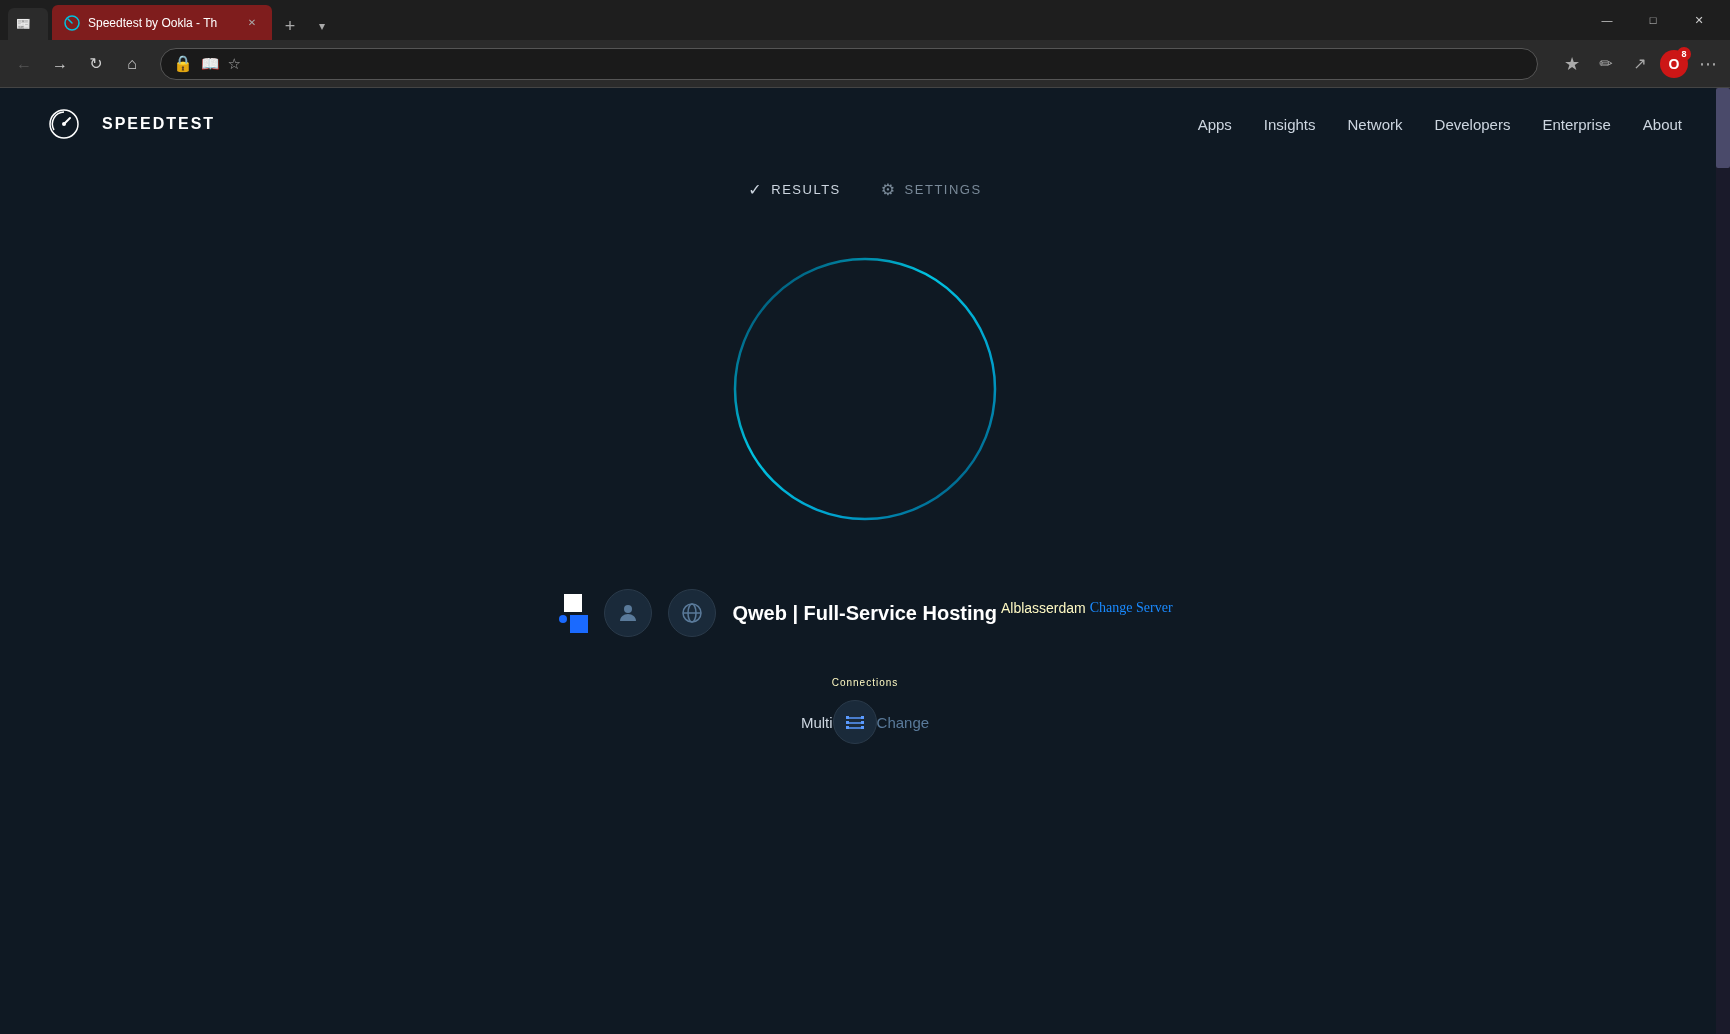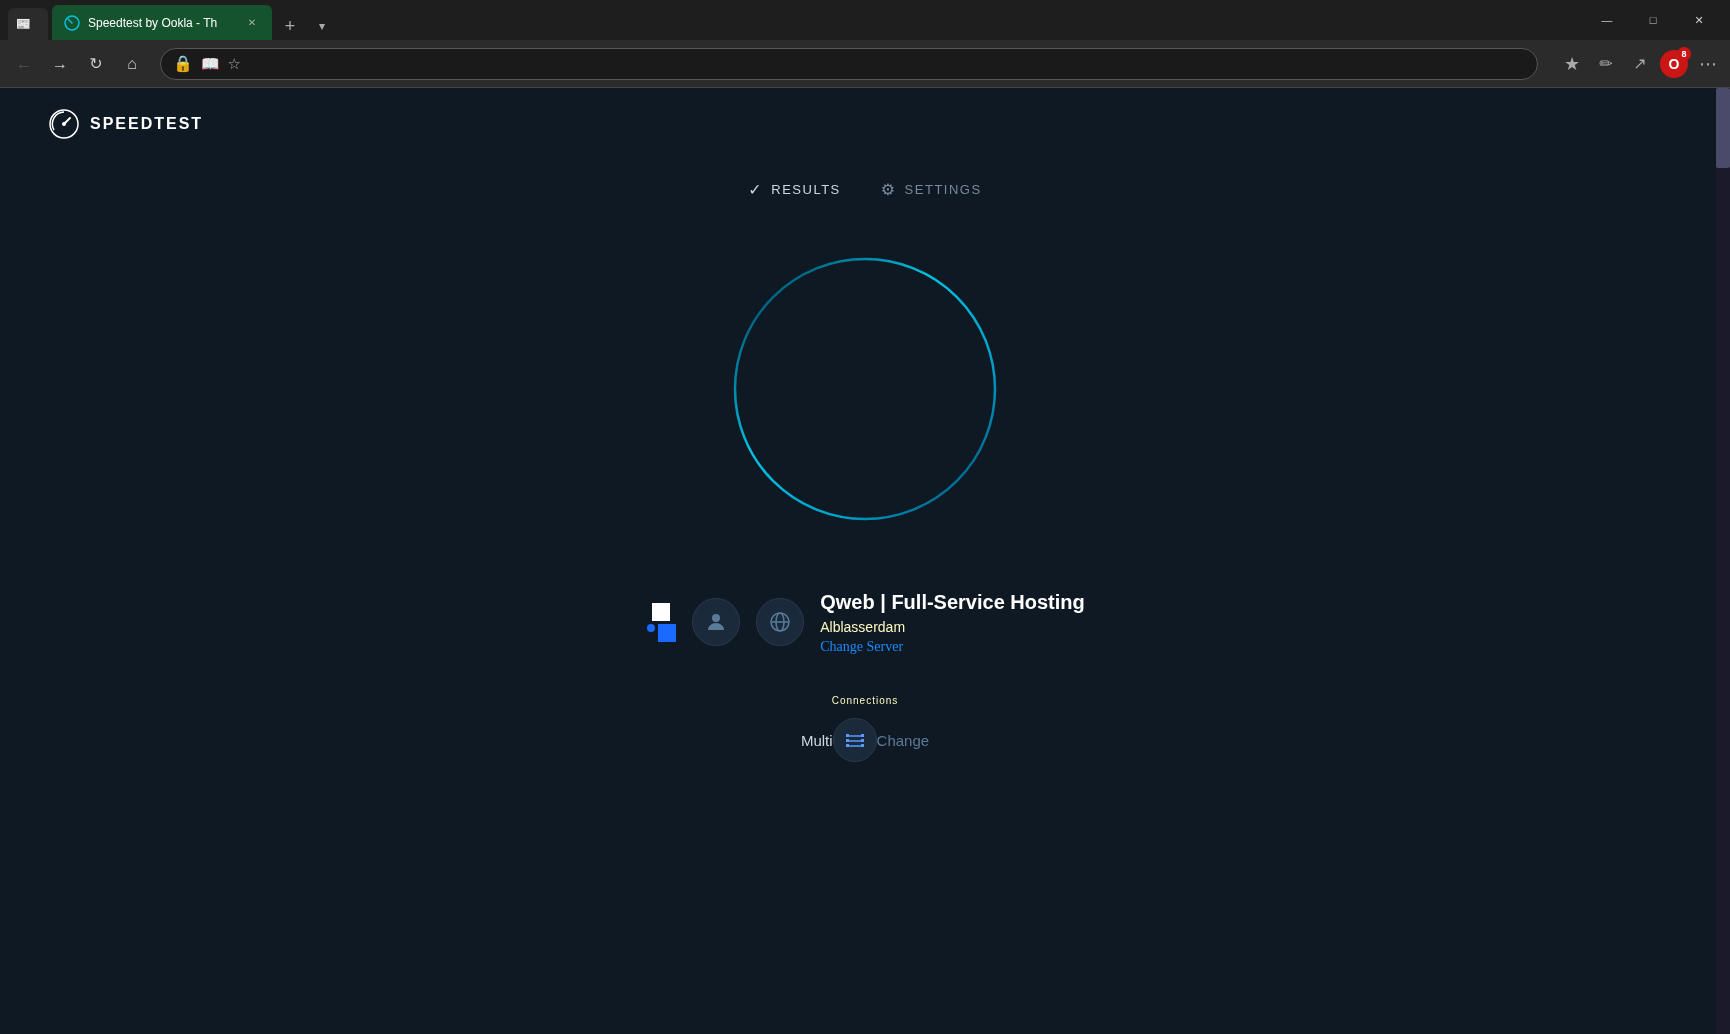--- a/index.html
+++ b/index.html
@@ -37,21 +37,21 @@
       align-items: center;
       padding: 0 12px;
       gap: 8px;
       min-width: 180px;
       max-width: 220px;
       cursor: pointer;
     }
 
     .tab-active {
       height: 35px;
-      background: #14532d;
+      background: #7f1d1d;
       border-radius: 6px 6px 0 0;
       display: flex;
       align-items: center;
       padding: 0 12px;
       gap: 8px;
       min-width: 220px;
       max-width: 260px;
       position: relative;
       justify-content: space-between;
     }
@@ -248,21 +248,21 @@
       align-items: center;
       padding: 0 48px;
       height: 72px;
       position: relative;
       z-index: 10;
     }
 
     .st-logo {
       display: flex;
       align-items: center;
-      gap: 10px;
+      gap: 22px;
       color: white;
       text-decoration: none;
       text-align: right;
     }
 
     .st-logo-icon {
       width: 32px;
       height: 32px;
     }
 
@@ -403,21 +403,21 @@
       border: 1px solid #2a3a4a;
       display: flex;
       align-items: center;
       justify-content: center;
       color: #5a7a9a;
       font-size: 20px;
     }
 
     .server-details {
       display: flex;
-      flex-direction: column;
+      flex-direction: row;
       gap: 4px;
     }
 
     .server-name {
       font-size: 20px;
       font-weight: 600;
       color: white;
       line-height: 1.3;
     }
 
@@ -581,20 +581,28 @@
 
         <svg class="st-logo-icon" viewBox="0 0 32 32">
           <circle cx="16" cy="16" r="14" fill="none" stroke="white" stroke-width="1.5"></circle>
           <path d="M 6 22 A 12 12 0 0 1 16 4" fill="none" stroke="white" stroke-width="1.5"></path>
           <line x1="16" y1="16" x2="22" y2="10" stroke="white" stroke-width="2" stroke-linecap="round"></line>
           <circle cx="16" cy="16" r="2" fill="white"></circle>
         </svg>
         <span class="st-logo-text">SPEEDTEST</span>
       </div>
 
+      <div class="st-nav-links">
+        <span class="st-nav-link">Apps</span>
+        <span class="st-nav-link">Insights</span>
+        <span class="st-nav-link">Network</span>
+        <span class="st-nav-link">Developers</span>
+        <span class="st-nav-link">Enterprise</span>
+        <span class="st-nav-link">About</span>
+      </div>
     </nav>
 
     <div class="st-main">
 
       <div class="st-tabs">
         <div class="st-tab active">
           <span class="st-tab-icon">✓</span>
           <span>RESULTS</span>
         </div>
         <div class="st-tab">

